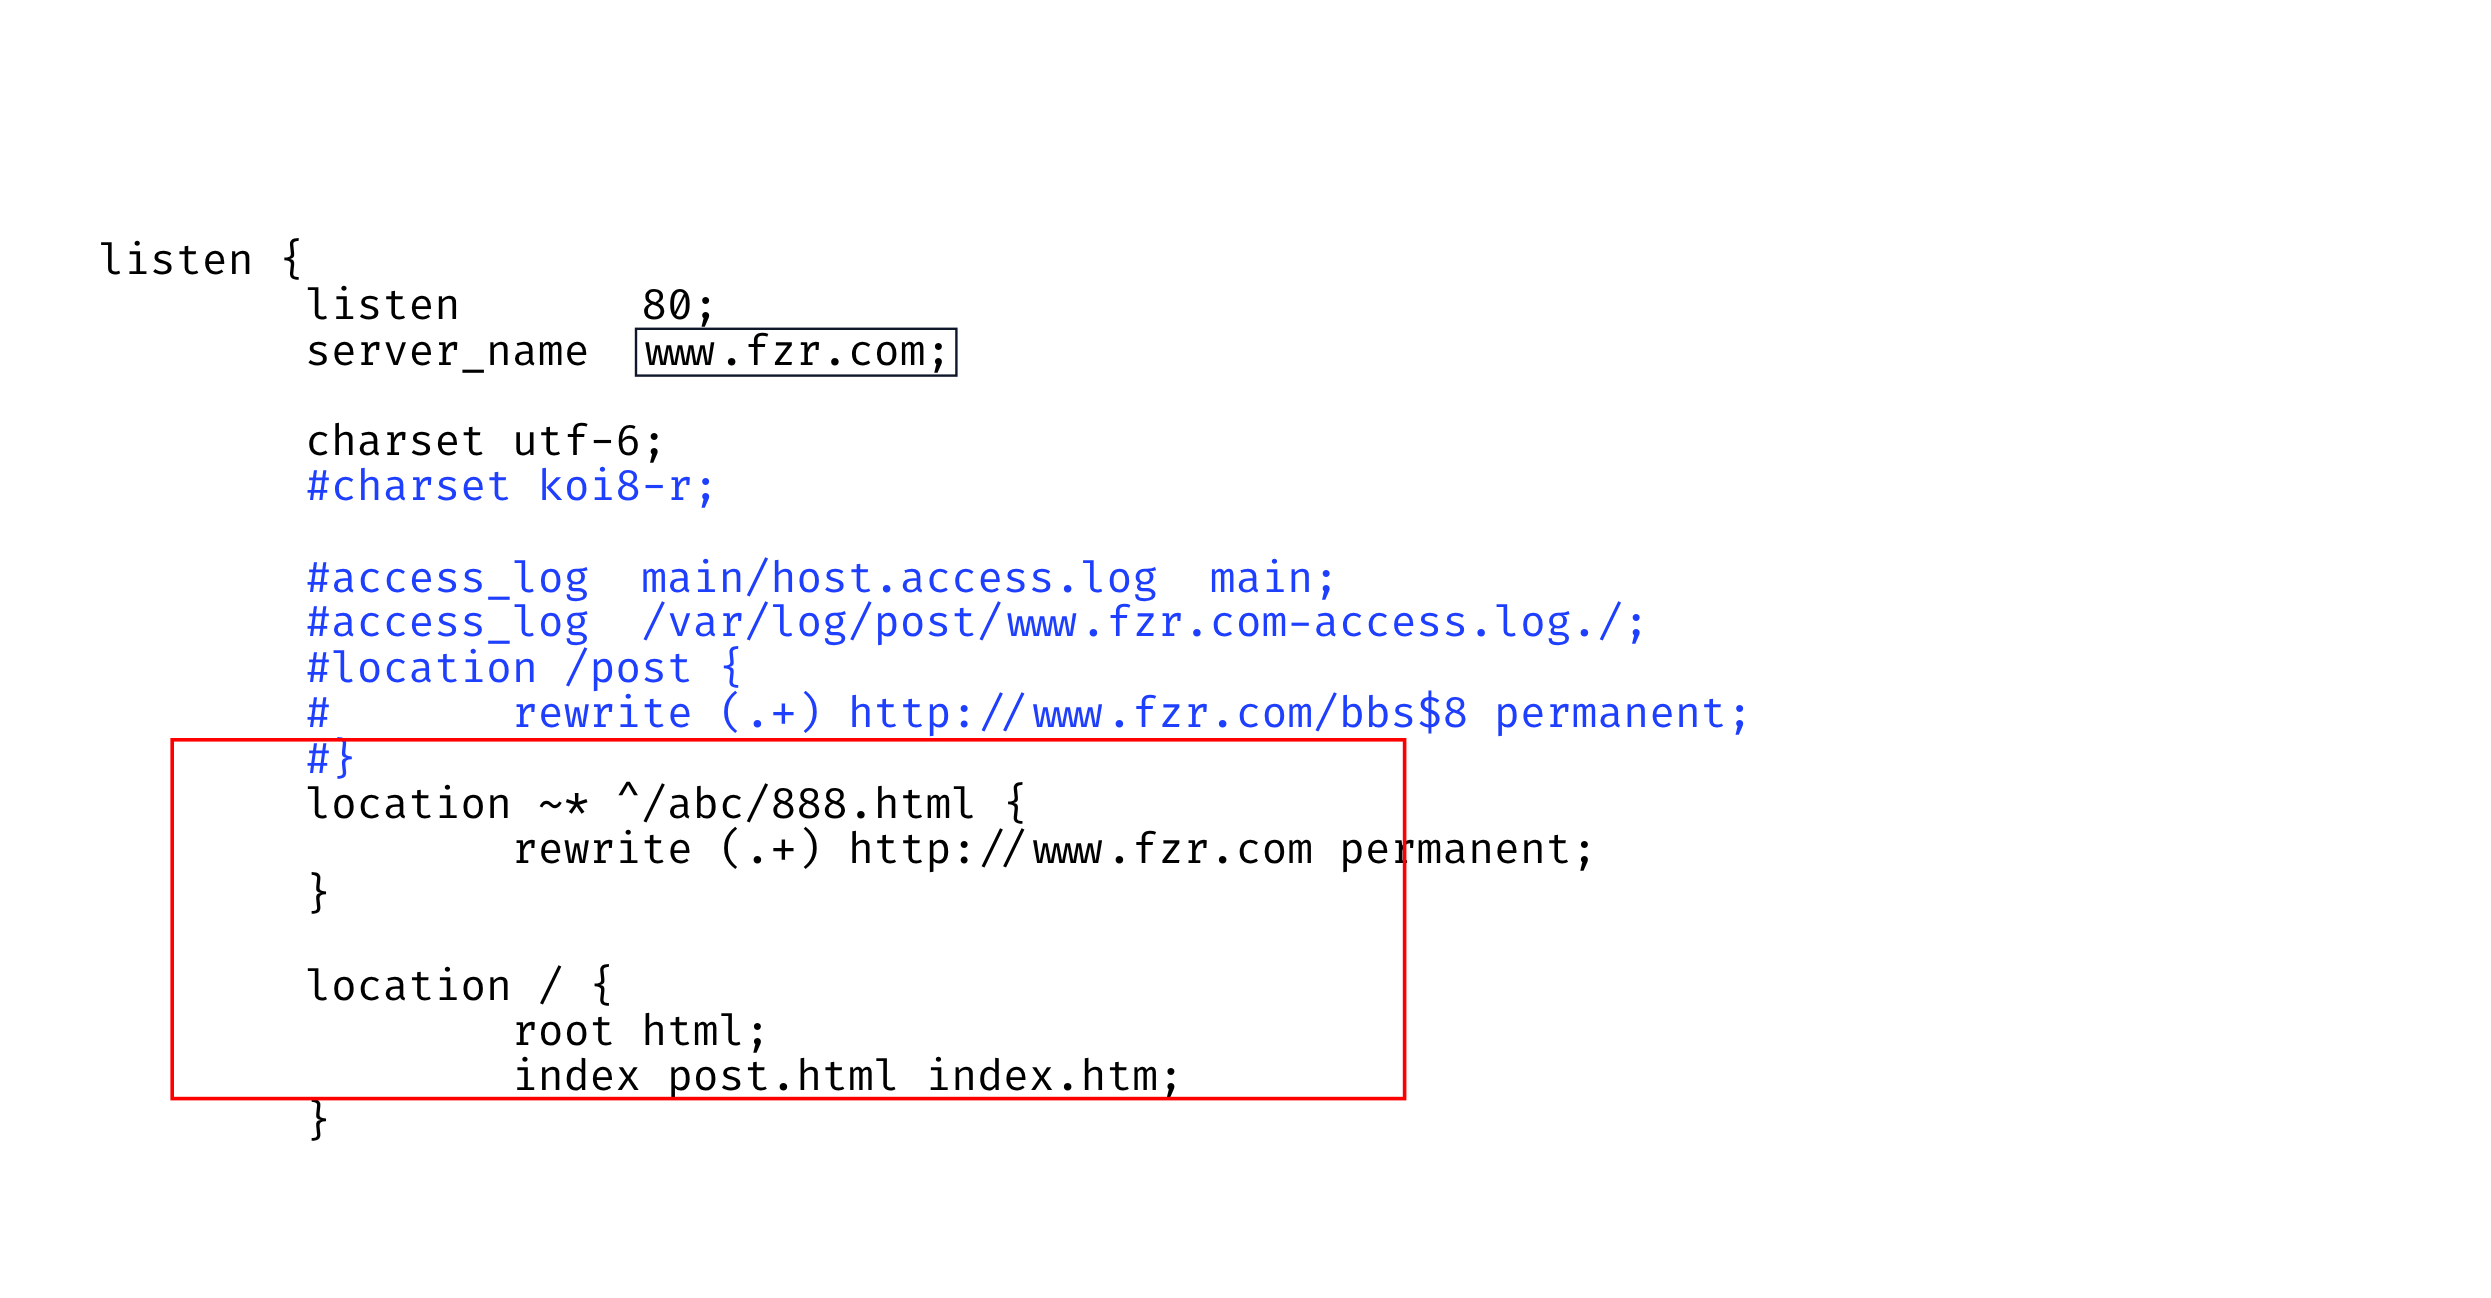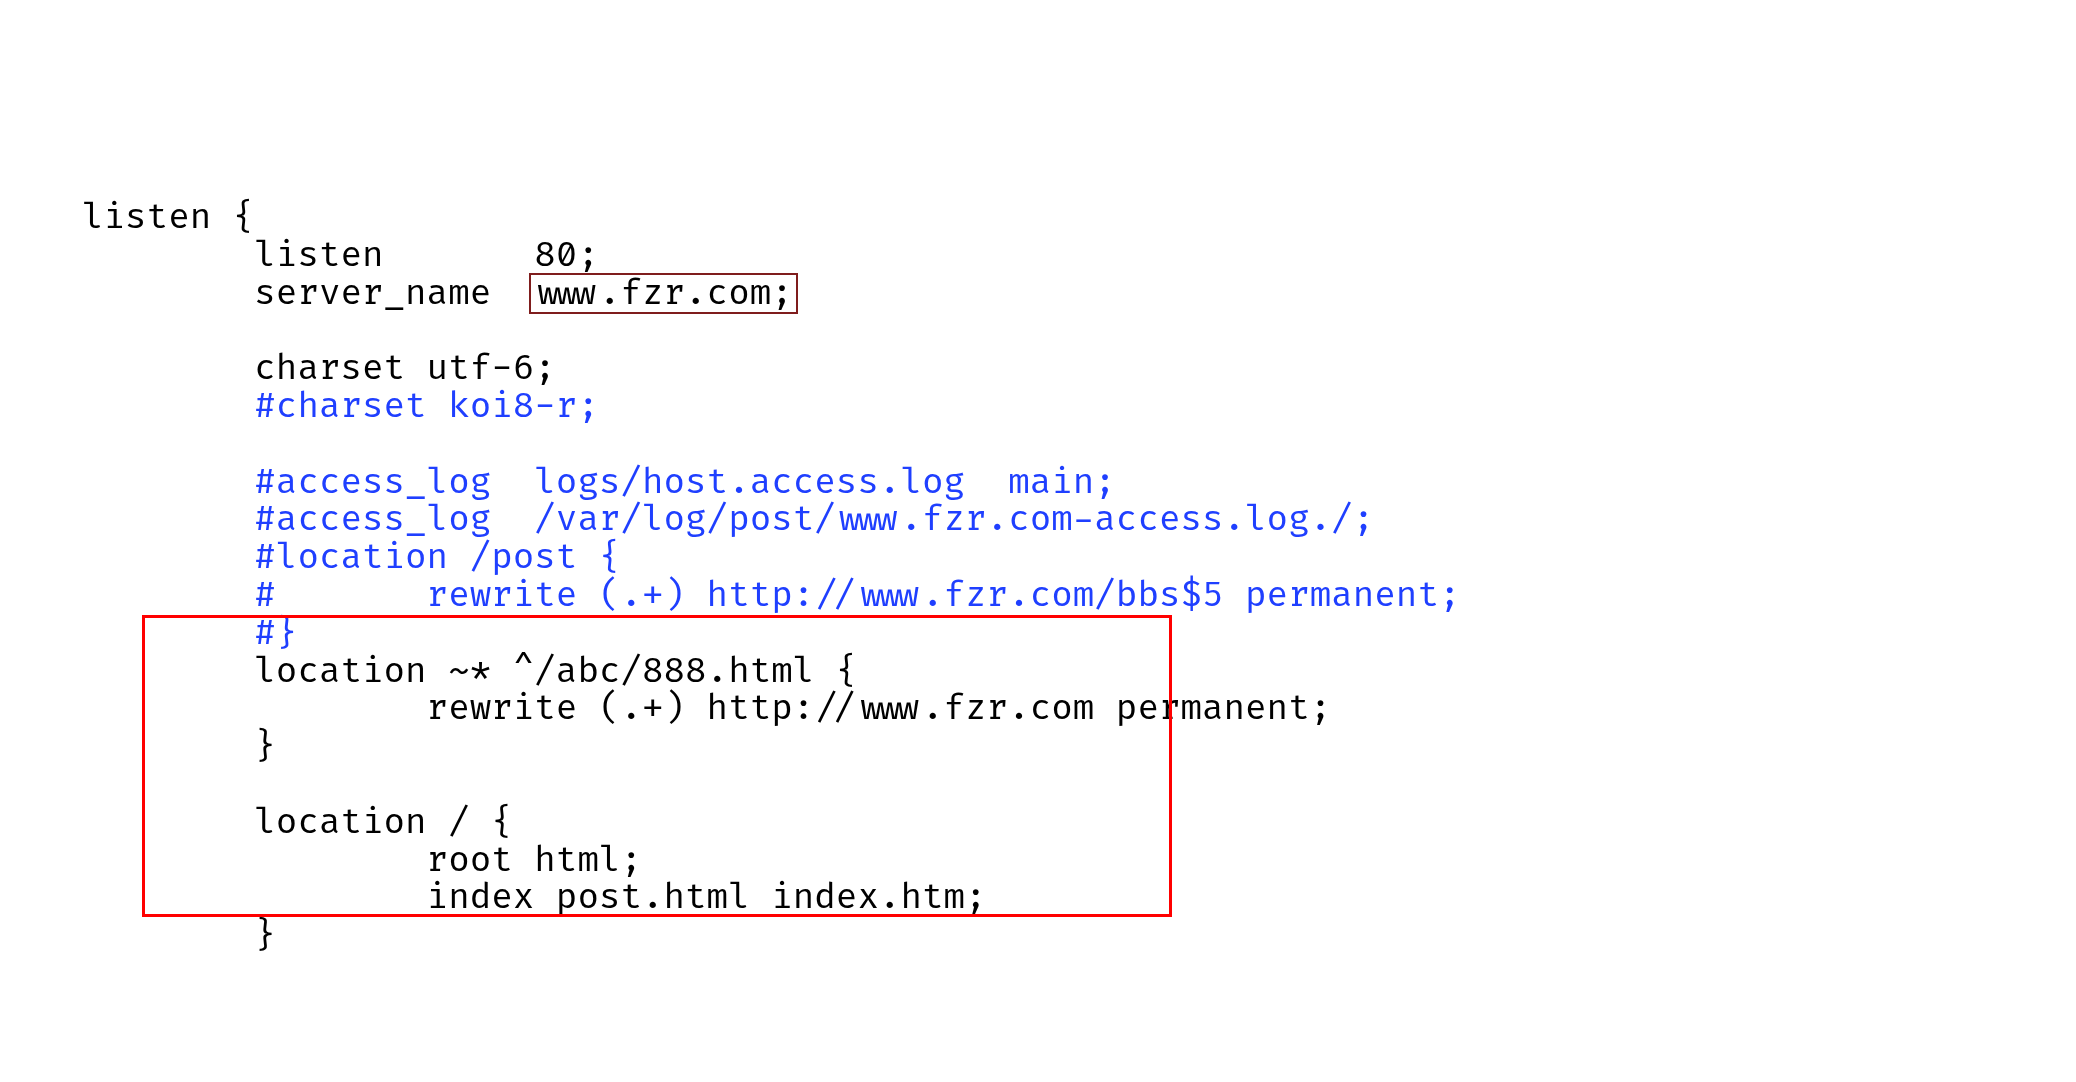--- a/index.html
+++ b/index.html
@@ -10,21 +10,21 @@
       line-height: 1.08;
       padding: 10px 0 0 82px;
       white-space: pre;
       color: #000;
       overflow: hidden;
     }
     .c-comment { color: #1f3fff; text-align: right; }
     .c-plain   { color: #000000; }
     .box-small {
       display: inline-block;
-      border: 2px solid #7f1d1d;
+      border: 2px solid #0f172a;
       padding: 0 3px;
       margin: -2px -5px;
     }
     .box-large {
       position: absolute;
       border: 3px solid #ff0000;
       pointer-events: none;
     }
     .rel { position: relative; }
   </style>
@@ -34,24 +34,24 @@
 
 
 <div class="rel">
 <span class="c-plain">listen {</span>
 <span class="c-plain">        listen       80;</span>
 <span class="c-plain">        server_name  </span><span class="box-small"><span class="c-plain">www.fzr.com;</span></span>
 <span class="c-plain"></span>
 <span class="c-plain">        charset utf-6;</span>
 <span class="c-comment">        #charset koi8-r;</span>
 <span class="c-plain"></span>
-<span class="c-comment">        #access_log  logs/host.access.log  main;</span>
+<span class="c-comment">        #access_log  main/host.access.log  main;</span>
 <span class="c-comment">        #access_log  /var/log/post/www.fzr.com-access.log./;</span>
 <span class="c-comment">        #location /post {</span>
-<span class="c-comment">        #       rewrite (.+) http://www.fzr.com/bbs$5 permanent;</span>
+<span class="c-comment">        #       rewrite (.+) http://www.fzr.com/bbs$8 permanent;</span>
 <span class="c-comment">        #}</span>
 <span class="c-plain">        location ~* ^/abc/888.html {</span>
 <span class="c-plain">                rewrite (.+) http://www.fzr.com permanent;</span>
 <span class="c-plain">        }</span>
 <span class="c-plain"></span>
 <span class="c-plain">        location / {</span>
 <span class="c-plain">                root html;</span>
 <span class="c-plain">                index post.html index.htm;</span>
 <span class="c-plain">        }</span>
 <div class="box-large" style="top:454px; left:60px; width:1030px; height:302px;"></div>

